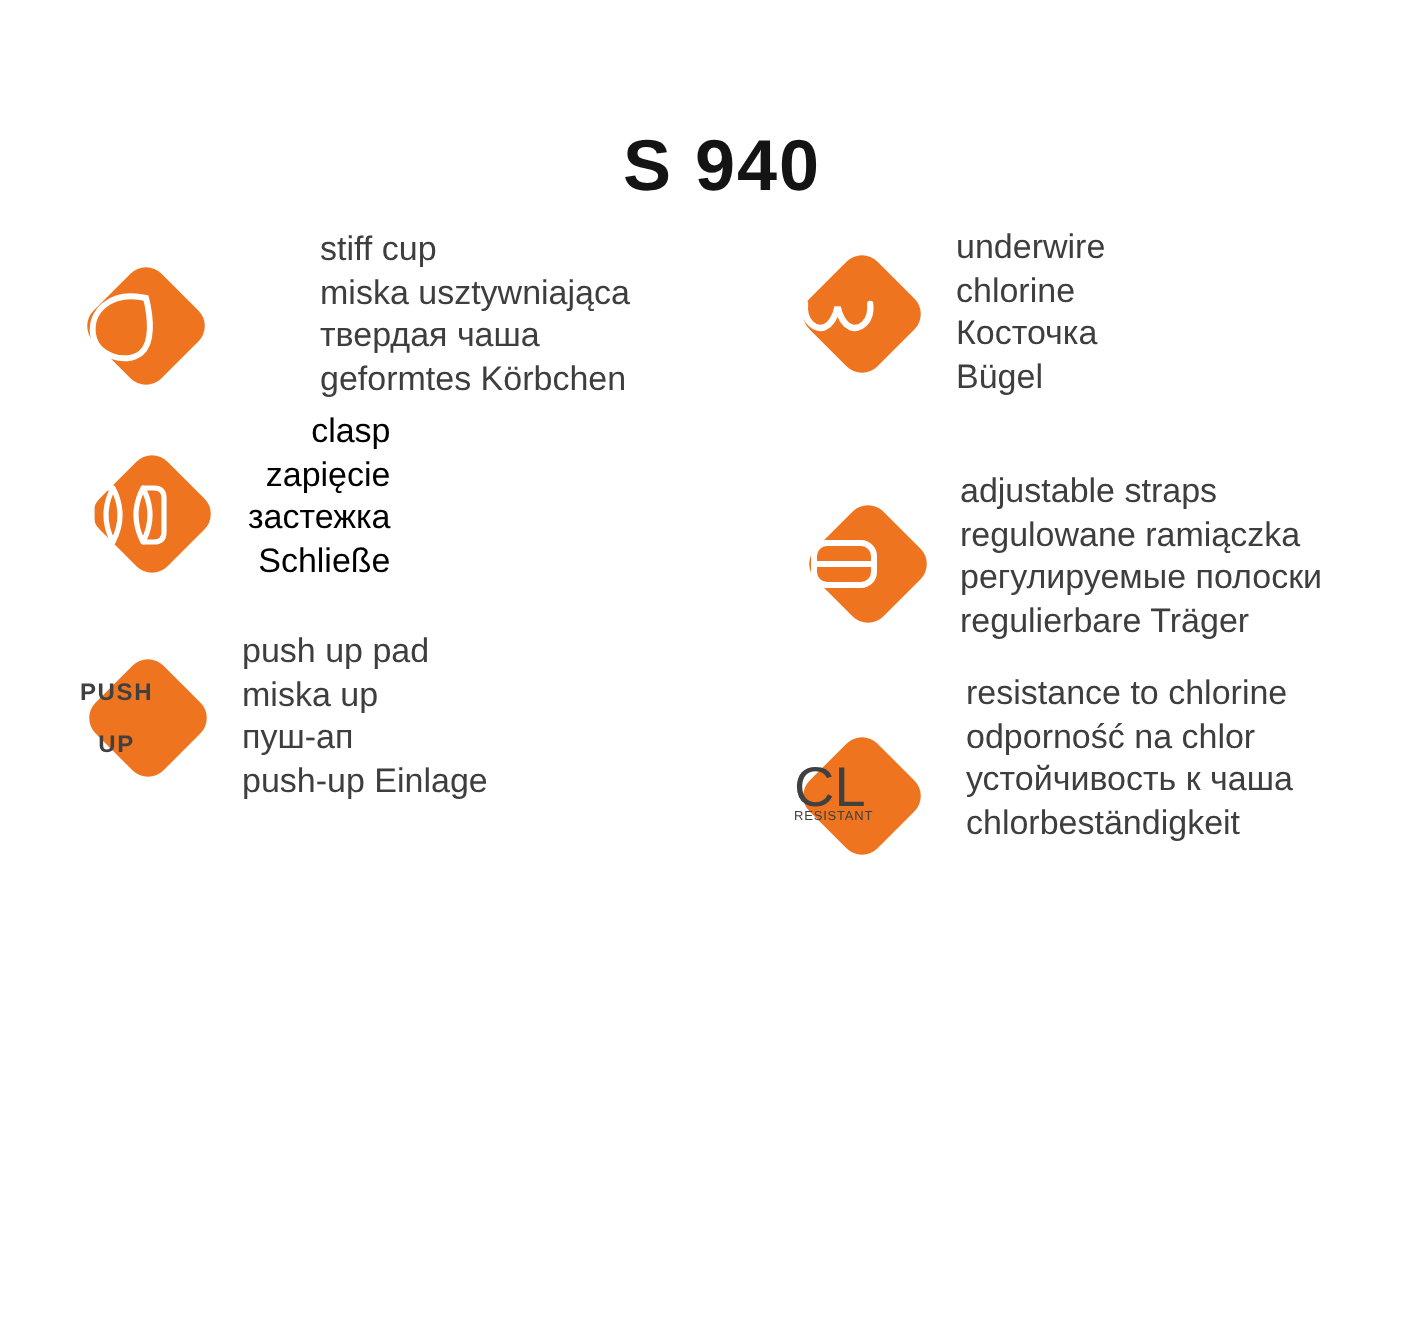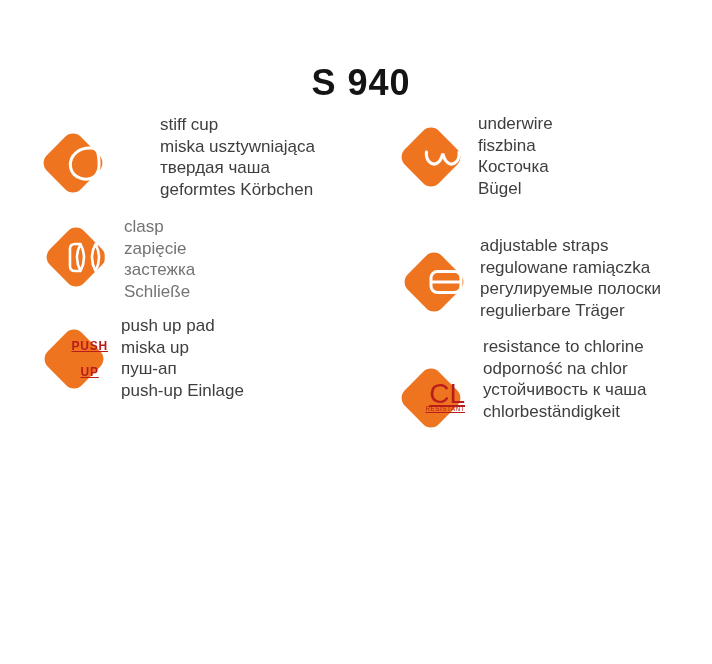--- a/index.html
+++ b/index.html
@@ -14,21 +14,21 @@
     white-space:nowrap;
   }
   .feature { position:absolute; }
   .feature-icon { position:absolute; width:68px; height:68px; }
   .diamond {
     position:absolute; inset:10px; background:#EE7420;
     border-radius:11px; transform:rotate(45deg);
   }
   .glyph {
     position:absolute; inset:0; display:flex; flex-direction:column;
-    align-items:flex-end; justify-content:center; color:#b91c1c; text-align:center;text-decoration:underline;
+    align-items:flex-start; justify-content:center; color:#404040; text-align:center;
   }
   .glyph svg { display:block; }
   .badge-text-main { font-size:12px; font-weight:bold; letter-spacing:0.8px; line-height:13px; white-space:pre-line; }
   .badge-text-cl   { font-size:28px; font-weight:400; line-height:20px; }
   .badge-text-sub  { font-size:6.5px; letter-spacing:0.4px; margin-top:1px; }
   .labels {
     position:absolute; color:#3E3E3E; font-size:17px; line-height:21.5px;
     white-space:nowrap;
   }
 </style>
@@ -59,21 +59,21 @@
     <div class="diamond" style="background: rgb(238, 116, 32);"></div>
     <div class="glyph">
       <svg width="44" height="44" viewBox="0 0 44 44" fill="none" stroke="#ffffff" stroke-width="2.6" stroke-linejoin="round">
         <path d="M14.5 9 L9 9 Q4 9 4 14 L4 31 Q4 36 9 36 L14.5 36"></path>
         <path d="M14.5 9 Q7.5 22.5 14.5 36 Q21.5 22.5 14.5 9 Z"></path>
         <path d="M29.5 9 L35 9 Q40 9 40 14 L40 31 Q40 36 35 36 L29.5 36"></path>
         <path d="M29.5 9 Q36.5 22.5 29.5 36 Q22.5 22.5 29.5 9 Z"></path>
       </svg>
     </div>
   </div>
-  <div class="labels" style="left: 124px; top: 216px; color: #737373;">
+  <div class="labels" style="left: 124px; top: 205px; color: #000000; text-align: right;">
     <div>clasp</div>
     <div>zapięcie</div>
     <div>застежка</div>
     <div>Schließe</div>
   </div>
 </div>
 
 <div class="feature">
   <div class="feature-icon" style="left:40px;top:325px">
     <div class="diamond" style="background: rgb(238, 116, 32);"></div>
@@ -96,21 +96,21 @@
   <div class="feature-icon" style="left:397px;top:123px">
     <div class="diamond" style="background: rgb(238, 116, 32);"></div>
     <div class="glyph">
       <svg width="44" height="44" viewBox="0 0 44 44" fill="none" stroke="#ffffff" stroke-width="3.2" stroke-linecap="round">
         <path d="M5.5 17 C 4.5 26 11 30.5 15.5 28.5 C 19.5 26.5 21 22 21.8 18.5 C 22.6 22 24.1 26.5 28.1 28.5 C 32.6 30.5 39.1 26 38.1 17"></path>
       </svg>
     </div>
   </div>
   <div class="labels" style="left: 478px; top: 113px; color: rgb(62, 62, 62);">
     <div>underwire</div>
-    <div>fiszbina</div>
+    <div>chlorine</div>
     <div>Косточка</div>
     <div>Bügel</div>
   </div>
 </div>
 
 <div class="feature">
   <div class="feature-icon" style="left:400px;top:248px">
     <div class="diamond" style="background: rgb(238, 116, 32);"></div>
     <div class="glyph">
       <svg width="44" height="44" viewBox="0 0 44 44" fill="none" stroke="#ffffff" stroke-width="3">

